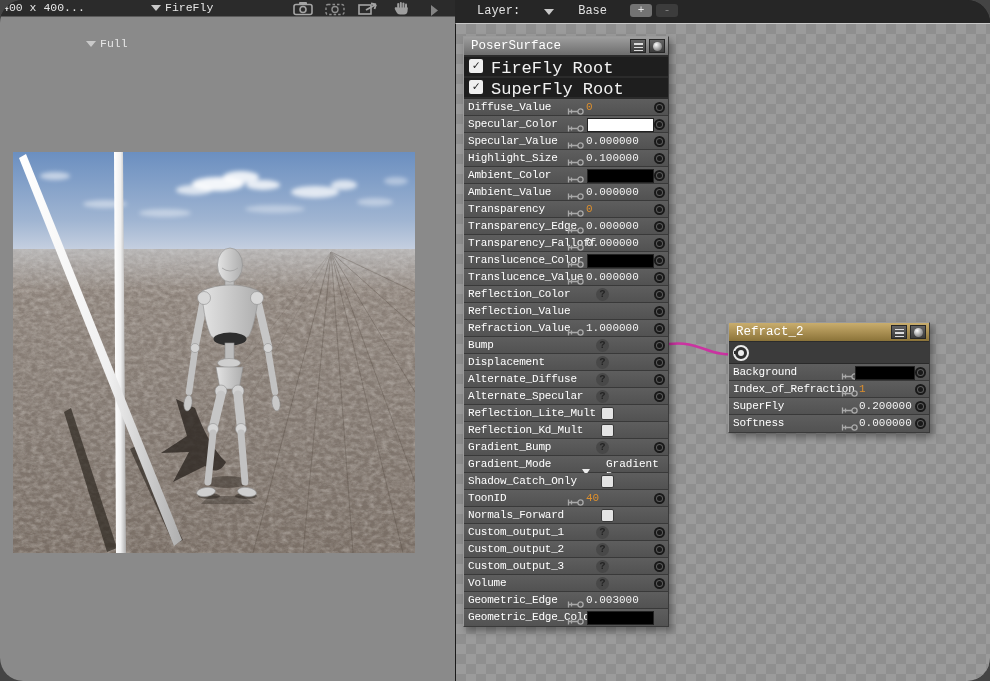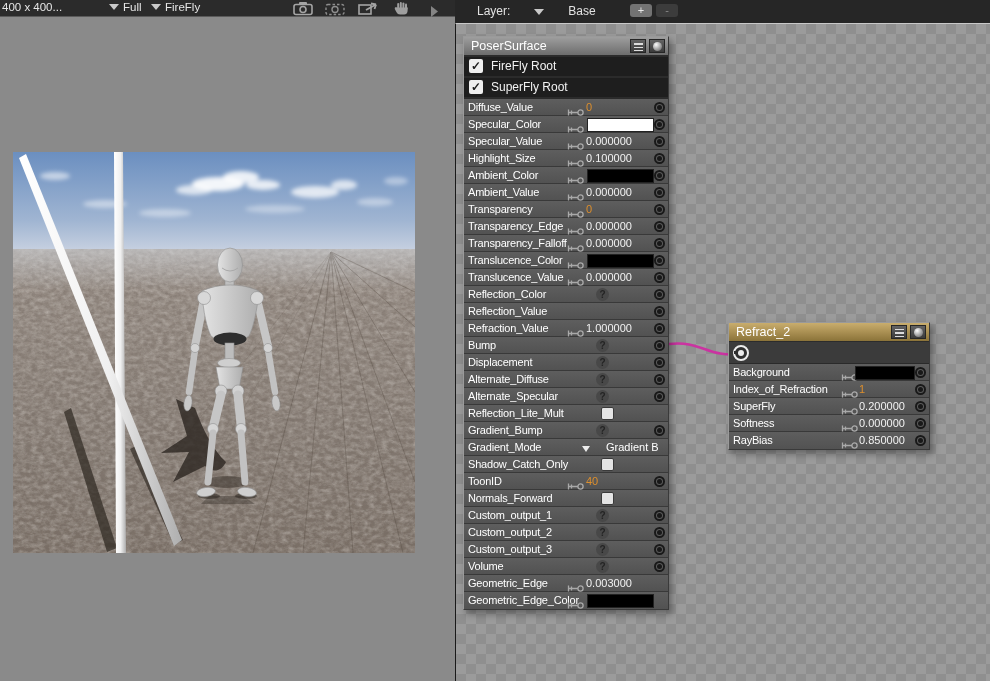--- a/index.html
+++ b/index.html
@@ -1,17 +1,17 @@
 <!DOCTYPE html>
 <html><head>
 <meta charset="utf-8">
 <style>
   html,body{margin:0;padding:0;background:#444;}
   #app{position:relative;width:990px;height:681px;overflow:hidden;
-       font-family:Liberation Sans, sans-serif;background:#262626;}
+       font-family:Liberation Mono, monospace;background:#262626;border-radius:23px;}
 
   
   #left-toolbar{position:absolute;left:0;top:0;width:455px;height:17px;background:#2b2b2b;
                 border-bottom:1px solid #5a5a5a;box-sizing:border-box;z-index:6;}
   .tb-text{position:absolute;top:1px;font-size:11.5px;color:#e6e6e6;white-space:nowrap;}
   .tri-down{width:0;height:0;border-left:5px solid transparent;border-right:5px solid transparent;
             border-top:6px solid #c9c9c9;display:inline-block;}
   .tb-drop{position:absolute;top:1px;display:flex;align-items:center;gap:4px;font-size:11.5px;color:#e6e6e6;}
   .tb-icon{position:absolute;top:1px;}
   #right-topbar{position:absolute;left:455px;top:0;width:535px;height:23px;background:#262626;z-index:6;}
@@ -51,21 +51,21 @@
   .bars{position:absolute;left:2.5px;top:3px;width:9px;height:8px;
         background:repeating-linear-gradient(#dcdcdc 0 1.5px,transparent 1.5px 3.5px);}
   .ball{position:absolute;left:2.5px;top:1.5px;width:9px;height:9px;border-radius:50%;
         background:radial-gradient(circle at 35% 30%,#fdfdfd,#a0a0a0 55%,#5c5c5c);}
 
   .roots{background:#2b2b2b;padding:1px 0;}
   .root-row{position:relative;height:19px;background:#1e1e1e;margin-bottom:2px;}
   .root-row:last-child{margin-bottom:1px;}
   .rcheck{position:absolute;left:5px;top:2px;width:14px;height:14px;background:#efefef;border-radius:2px;
           color:#1c1c1c;font-size:12px;font-weight:bold;line-height:14px;text-align:center;}
-  .rlabel{position:absolute;left:27px;top:2px;font-size:12px;color:#f2f2f2;}
+  .rlabel{position:absolute;left:27px;top:2px;font-size:17px;color:#f2f2f2;}
 
   .prow{position:relative;height:17px;background:linear-gradient(#5e5e5e,#525252);
         border-bottom:1px solid #393939;box-sizing:border-box;}
   .prow:last-child{border-bottom:none;}
   .plabel{position:absolute;left:4px;top:2px;font-size:11px;color:#fff;white-space:nowrap;letter-spacing:-0.2px;}
   .pkey{position:absolute;left:103px;top:4px;}
   .refract-rows .pkey{left:112px;}
   .num{position:absolute;left:122px;top:2px;font-size:11px;color:#f2f2f2;}
   .refract-rows .num{left:130px;}
   .num.int{color:#dd8f2d;}
@@ -95,21 +95,21 @@
                    border-radius:50%;background:#ececec;}
   .out-conn::before{content:"";position:absolute;left:-1px;top:4px;width:3px;height:3px;background:#2f2f2f;}
 </style>
 </head>
 <body>
 
 <div id="app">
 
   <div id="left-toolbar">
     <span class="tb-text" style="left:2px;">400 x 400...</span>
-    <span class="tb-drop" style="left:109px;">
+    <span class="tb-drop" style="left:86px;margin-top:36px;">
       <span class="tri-down"></span>
       <span>Full</span>
     </span>
     <span class="tb-drop" style="left:151px;text-align:right;">
       <span class="tri-down"></span>
       <span>FireFly</span>
     </span>
     <span class="tb-icon" style="left:291px;">
       <svg width="24" height="15" viewBox="0 0 24 15">
           <rect x="3" y="3.5" width="18" height="10" rx="2" fill="none" stroke="#a5a5a5" stroke-width="1.6"></rect>
@@ -477,20 +477,24 @@
             <span class="qmark">?</span>
             <span class="dot">
               <span></span>
             </span>
           </div>
           <div class="prow">
             <span class="plabel">Reflection_Lite_Mult</span>
             <span class="cbox"></span>
           </div>
           <div class="prow">
+            <span class="plabel">Reflection_Kd_Mult</span>
+            <span class="cbox"></span>
+          </div>
+          <div class="prow">
             <span class="plabel">Gradient_Bump</span>
             <span class="qmark">?</span>
             <span class="dot">
               <span></span>
             </span>
           </div>
           <div class="prow">
             <span class="plabel">Gradient_Mode</span>
             <span class="ddrop">
               <span class="dtri"></span>
@@ -614,27 +618,16 @@
             <span class="plabel">Softness</span>
             <span class="pkey"><svg width="17" height="9" viewBox="0 0 17 9">
                 <path d="M1.5 1.5V7.5M4.5 2.5V6.5M1.5 4.5H11" stroke="#a9a9a9" stroke-width="1.3" fill="none"></path>
                 <circle cx="13.5" cy="4.5" r="2.6" stroke="#a9a9a9" stroke-width="1.3" fill="none"></circle>
               </svg></span>
             <span class="num">0.000000</span>
             <span class="dot">
               <span></span>
             </span>
           </div>
-          <div class="prow">
-            <span class="plabel">RayBias</span>
-            <span class="pkey"><svg width="17" height="9" viewBox="0 0 17 9">
-                <path d="M1.5 1.5V7.5M4.5 2.5V6.5M1.5 4.5H11" stroke="#a9a9a9" stroke-width="1.3" fill="none"></path>
-                <circle cx="13.5" cy="4.5" r="2.6" stroke="#a9a9a9" stroke-width="1.3" fill="none"></circle>
-              </svg></span>
-            <span class="num">0.850000</span>
-            <span class="dot">
-              <span></span>
-            </span>
-          </div>
         </div>
     </div>
   </div>
 </div>
 
 </body></html>

